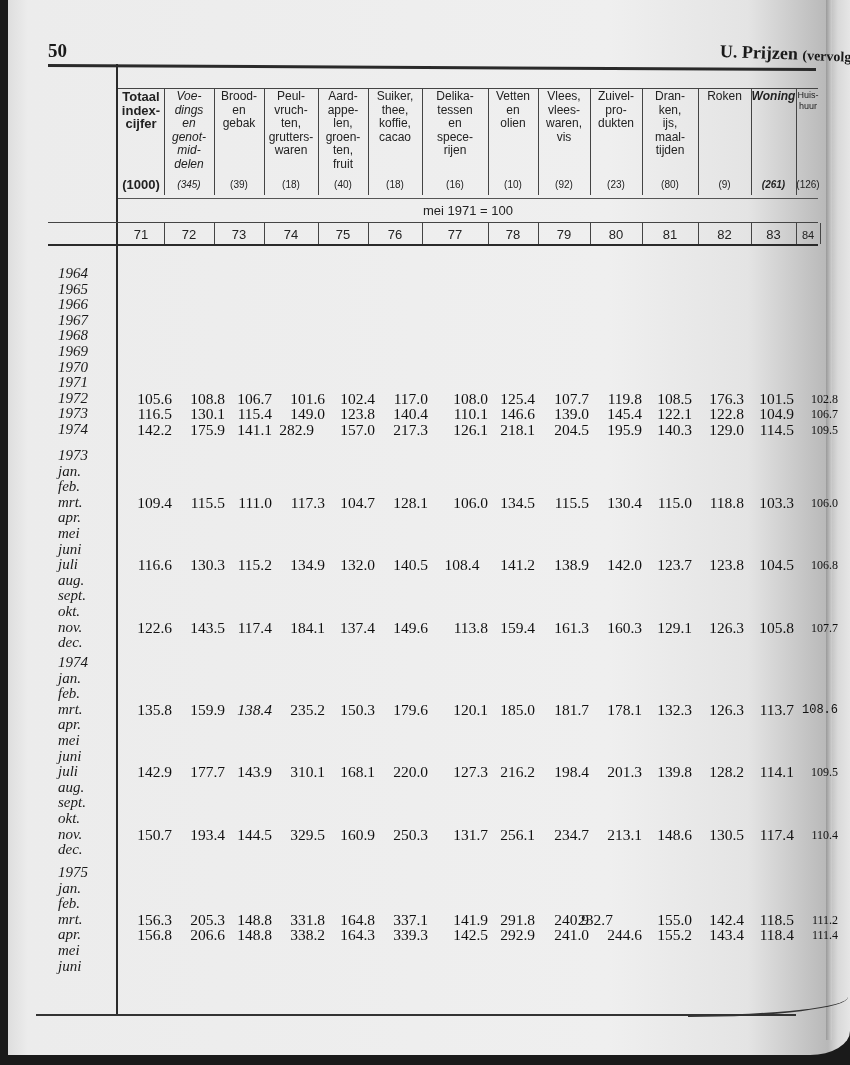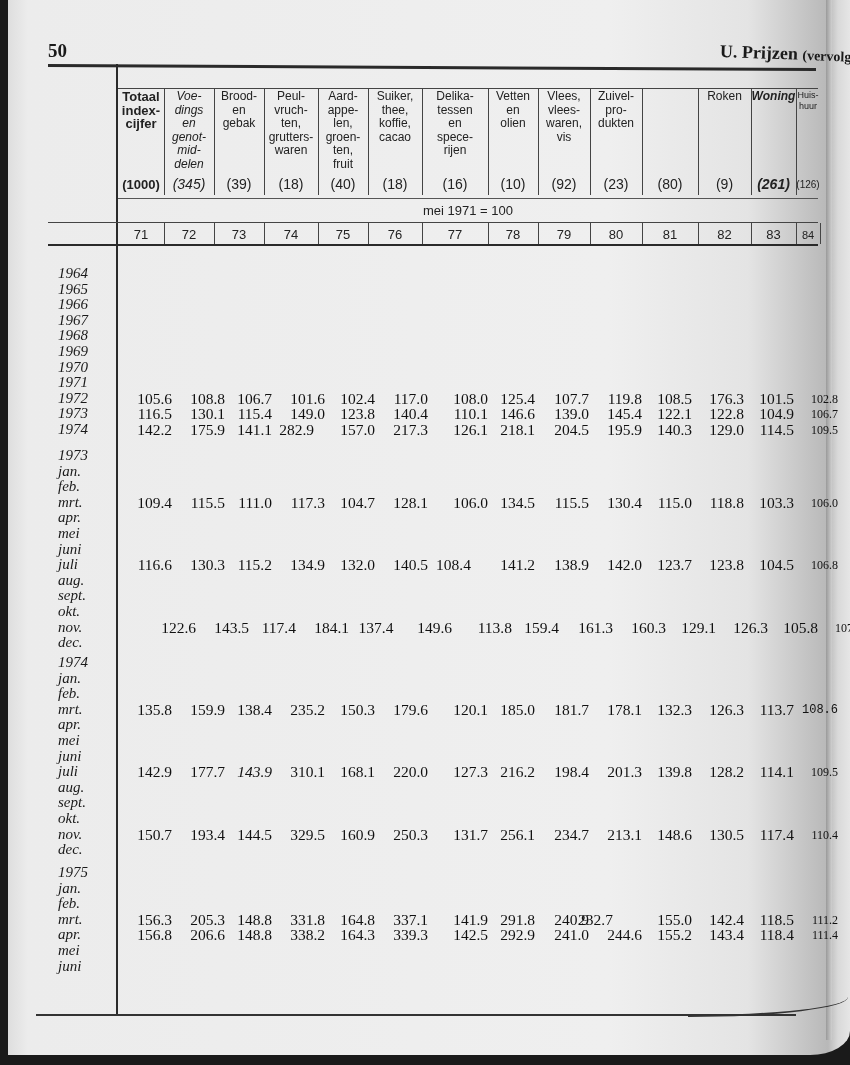--- a/index.html
+++ b/index.html
@@ -38,21 +38,21 @@
     font-family: "Liberation Sans", sans-serif; font-weight: bold; font-size: 13px; color: #222;
   }
   .super-rule { position: absolute; left: 110px; top: 88px; width: 700px; height: 1px; background: #444; }
 
   .col-head {
     position: absolute; top: 90px;
     font-family: "Liberation Sans", sans-serif; font-size: 12px; line-height: 13.5px; color: #222;
     text-align: center;
   }
   .col-head .label { display: block; }
-  .col-head .weight { position: absolute; left: 0; right: 0; top: 88px; font-size: 14px; }
+  .col-head .weight { position: absolute; left: 0; right: 0; top: 88px; font-size: 10px; }
   .col-head.bold .label, .col-head.bold .weight { font-weight: bold; font-size: 13px; }
   .col-head.italic .label, .col-head.italic .weight { font-style: italic; }
   .col-head.woning .label, .col-head.woning .weight { font-style: italic; font-weight: bold; }
   .col-head.huis .label { font-size: 9px; line-height: 11px; }
   .col-head.huis .weight { font-size: 10px; }
 
   .col-sep { position: absolute; top: 88px; width: 1px; height: 107px; background: #444; }
   .header-rule-2 { position: absolute; left: 110px; top: 198px; width: 700px; height: 1px; background: #555; }
   .base-label {
     position: absolute; left: 110px; top: 203px; width: 700px; text-align: center;
@@ -139,20 +139,21 @@
         <span class="label">Vlees,<br>vlees-<br>waren,<br>vis</span>
         <span class="weight">(92)</span>
       </div>
       <div class="col-sep" style="left: 530px;"></div>
       <div class="col-head " style="left: 582px; width: 52px; height: 105px;">
         <span class="label">Zuivel-<br>pro-<br>dukten</span>
         <span class="weight">(23)</span>
       </div>
       <div class="col-sep" style="left: 582px;"></div>
       <div class="col-head " style="left: 634px; width: 56px; height: 105px;">
+        <span class="label">Dran-<br>ken,<br>ijs,<br>maal-<br>tijden</span>
         <span class="weight">(80)</span>
       </div>
       <div class="col-sep" style="left: 634px;"></div>
       <div class="col-head " style="left: 690px; width: 53px; height: 105px;">
         <span class="label">Roken</span>
         <span class="weight">(9)</span>
       </div>
       <div class="col-sep" style="left: 690px;"></div>
       <div class="col-head woning" style="left: 743px; width: 45px; height: 105px;">
         <span class="label">Woning</span>
@@ -294,35 +295,35 @@
         <span class="v" style="left: 734px; width: 52px; text-align: right;">103.3</span>
         <span class="v small" style="left: 778px; width: 52px; text-align: right;">106.0</span>
       </div>
       <div class="data-row" style="top: 557.2px; left: 0px;">
         <span class="v" style="left: 112px; width: 52px; text-align: right;">116.6</span>
         <span class="v" style="left: 165px; width: 52px; text-align: right;">130.3</span>
         <span class="v" style="left: 212px; width: 52px; text-align: right;">115.2</span>
         <span class="v" style="left: 265px; width: 52px; text-align: right;">134.9</span>
         <span class="v" style="left: 315px; width: 52px; text-align: right;">132.0</span>
         <span class="v" style="left: 368px; width: 52px; text-align: right;">140.5</span>
-        <span class="v" style="left: 428px; width: 52px; text-align: left;">108.4</span>
+        <span class="v" style="left: 428px; width: 52px; text-align: center;">108.4</span>
         <span class="v" style="left: 475px; width: 52px; text-align: right;">141.2</span>
         <span class="v" style="left: 529px; width: 52px; text-align: right;">138.9</span>
         <span class="v" style="left: 582px; width: 52px; text-align: right;">142.0</span>
         <span class="v" style="left: 632px; width: 52px; text-align: right;">123.7</span>
         <span class="v" style="left: 684px; width: 52px; text-align: right;">123.8</span>
         <span class="v" style="left: 734px; width: 52px; text-align: right;">104.5</span>
         <span class="v small" style="left: 778px; width: 52px; text-align: right;">106.8</span>
       </div>
-      <div class="data-row" style="top: 619.6px; left: 0px; margin-left: 24px;">
+      <div class="data-row" style="top: 619.6px; left: 0px;">
         <span class="v" style="left: 112px; width: 52px; text-align: right;">122.6</span>
         <span class="v" style="left: 165px; width: 52px; text-align: right;">143.5</span>
         <span class="v" style="left: 212px; width: 52px; text-align: right;">117.4</span>
         <span class="v" style="left: 265px; width: 52px; text-align: right;">184.1</span>
-        <span class="v" style="left: 318px; width: 52px; text-align: center;">137.4</span>
+        <span class="v" style="left: 332px; width: 52px; text-align: left;">137.4</span>
         <span class="v" style="left: 368px; width: 52px; text-align: right;">149.6</span>
         <span class="v" style="left: 428px; width: 52px; text-align: right;">113.8</span>
         <span class="v" style="left: 475px; width: 52px; text-align: right;">159.4</span>
         <span class="v" style="left: 529px; width: 52px; text-align: right;">161.3</span>
         <span class="v" style="left: 582px; width: 52px; text-align: right;">160.3</span>
         <span class="v" style="left: 632px; width: 52px; text-align: right;">129.1</span>
         <span class="v" style="left: 684px; width: 52px; text-align: right;">126.3</span>
         <span class="v" style="left: 734px; width: 52px; text-align: right;">105.8</span>
         <span class="v small" style="left: 778px; width: 52px; text-align: right;">107.7</span>
       </div>
@@ -337,37 +338,37 @@
         <div>juli</div>
         <div>aug.</div>
         <div>sept.</div>
         <div>okt.</div>
         <div>nov.</div>
         <div>dec.</div>
       </div>
       <div class="data-row" style="top: 701.8px; left: 0px;">
         <span class="v" style="left: 112px; width: 52px; text-align: right;">135.8</span>
         <span class="v" style="left: 165px; width: 52px; text-align: right;">159.9</span>
-        <span class="v" style="left: 212px; width: 52px; text-align: right;">138.4</span>
+        <span class="v" style="left: 212px; width: 52px; text-align: right; font-style: italic;">138.4</span>
         <span class="v" style="left: 265px; width: 52px; text-align: right;">235.2</span>
         <span class="v" style="left: 315px; width: 52px; text-align: right;">150.3</span>
         <span class="v" style="left: 368px; width: 52px; text-align: right;">179.6</span>
         <span class="v" style="left: 428px; width: 52px; text-align: right;">120.1</span>
         <span class="v" style="left: 475px; width: 52px; text-align: right;">185.0</span>
         <span class="v" style="left: 529px; width: 52px; text-align: right;">181.7</span>
         <span class="v" style="left: 582px; width: 52px; text-align: right;">178.1</span>
         <span class="v" style="left: 632px; width: 52px; text-align: right;">132.3</span>
         <span class="v" style="left: 684px; width: 52px; text-align: right;">126.3</span>
         <span class="v" style="left: 734px; width: 52px; text-align: right;">113.7</span>
         <span class="v small" style="left: 778px; width: 52px; text-align: right; font-family: Liberation Mono, monospace;">108.6</span>
       </div>
       <div class="data-row" style="top: 764.2px; left: 0px;">
         <span class="v" style="left: 112px; width: 52px; text-align: right;">142.9</span>
         <span class="v" style="left: 165px; width: 52px; text-align: right;">177.7</span>
-        <span class="v" style="left: 212px; width: 52px; text-align: right; font-style: italic;">143.9</span>
+        <span class="v" style="left: 212px; width: 52px; text-align: right;">143.9</span>
         <span class="v" style="left: 265px; width: 52px; text-align: right;">310.1</span>
         <span class="v" style="left: 315px; width: 52px; text-align: right;">168.1</span>
         <span class="v" style="left: 368px; width: 52px; text-align: right;">220.0</span>
         <span class="v" style="left: 428px; width: 52px; text-align: right;">127.3</span>
         <span class="v" style="left: 475px; width: 52px; text-align: right;">216.2</span>
         <span class="v" style="left: 529px; width: 52px; text-align: right;">198.4</span>
         <span class="v" style="left: 582px; width: 52px; text-align: right;">201.3</span>
         <span class="v" style="left: 632px; width: 52px; text-align: right;">139.8</span>
         <span class="v" style="left: 684px; width: 52px; text-align: right;">128.2</span>
         <span class="v" style="left: 734px; width: 52px; text-align: right;">114.1</span>

